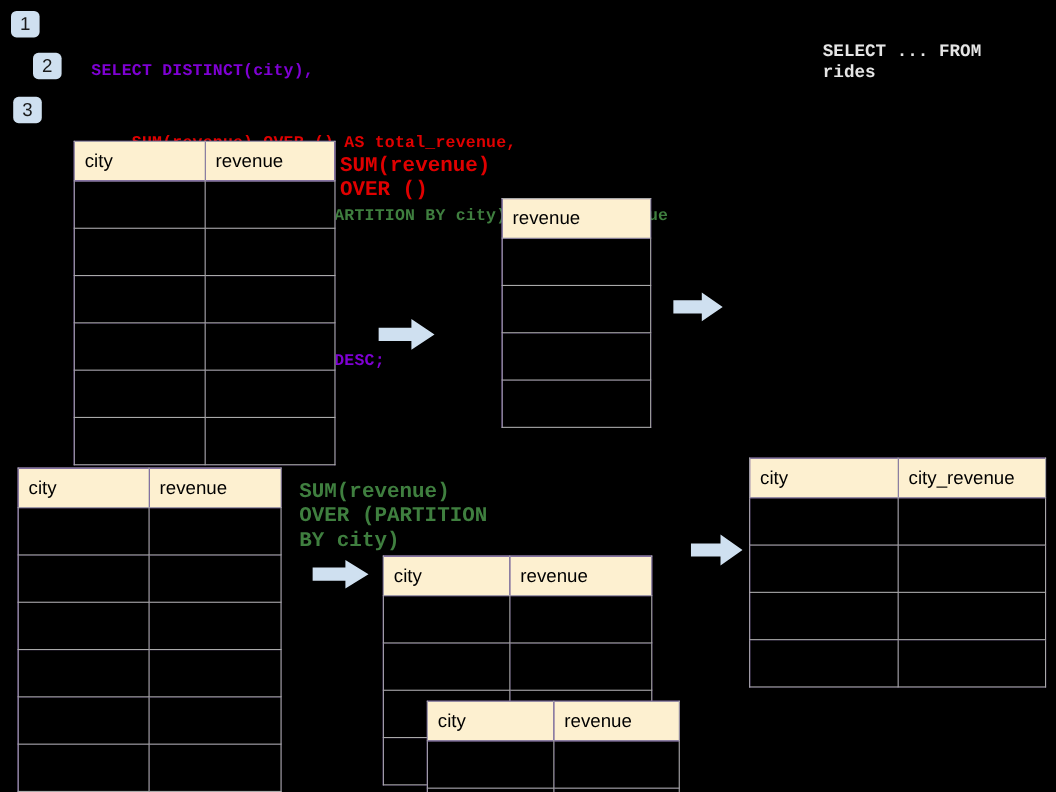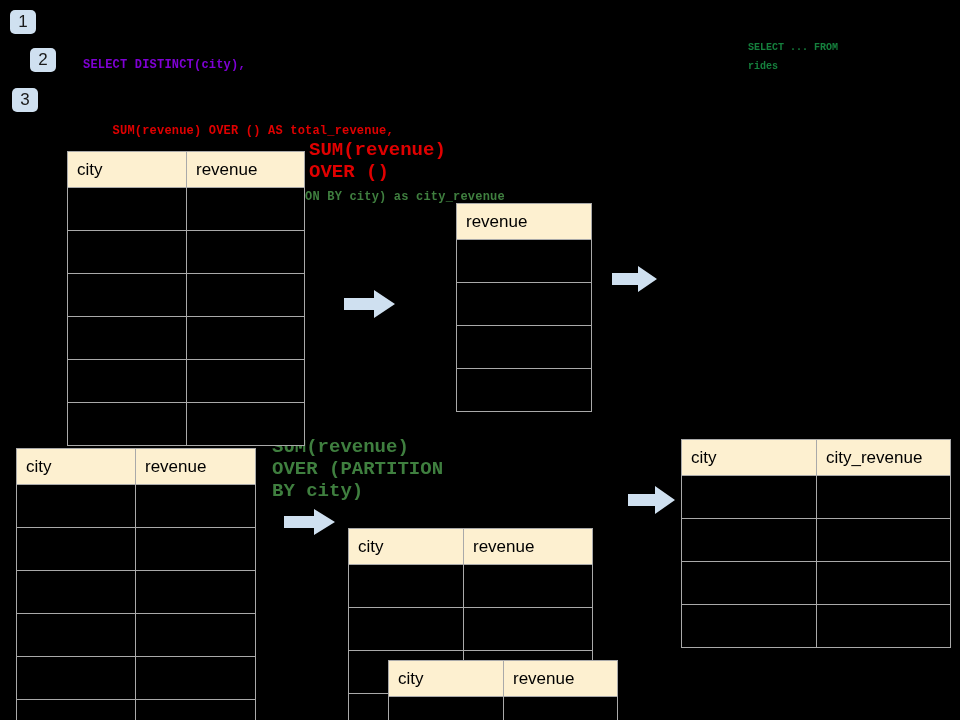--- a/index.html
+++ b/index.html
@@ -28,21 +28,21 @@
     text-align: center;
     width: 26px;
     height: 24px;
     letter-spacing: 0;
   }
 
   
   .sql {
     position: absolute;
     font-family: "Liberation Mono", "DejaVu Sans Mono", monospace;
-    font-size: 12px;
+    font-size: 15px;
     line-height: 22px;
     white-space: pre;
     font-weight: bold;
     letter-spacing: 0.2px;
   }
   .sql-line { white-space: pre; }
 
   .c-purple { color: #7f00d4; }
   .c-red    { color: #e00000; }
   .c-green  { color: #3f7f3f; }
@@ -52,34 +52,33 @@
     position: absolute;
     font-family: "Liberation Mono", "DejaVu Sans Mono", monospace;
     font-size: 19px;
     line-height: 22px;
     white-space: pre;
     font-weight: bold;
   }
   .annot-small {
     position: absolute;
     font-family: "Liberation Mono", "DejaVu Sans Mono", monospace;
-    font-size: 10px;
+    font-size: 16px;
     line-height: 19px;
     white-space: pre;
     font-weight: bold;
-    color: #15803d;
+    color: #e5e5e5;
   }
 
   
   .tbl {
     position: absolute;
     border-collapse: collapse;
     background: #4c1d95;
     table-layout: fixed;
-    margin-top: 23px;
   }
   .tbl th, .tbl td {
     border: 1px solid #a9a9a9;
     padding: 0;
     margin: 0;
   }
   .tbl th {
     background: #fdf0d0;
     color: #000000;
     font-family: "Liberation Sans", sans-serif;

